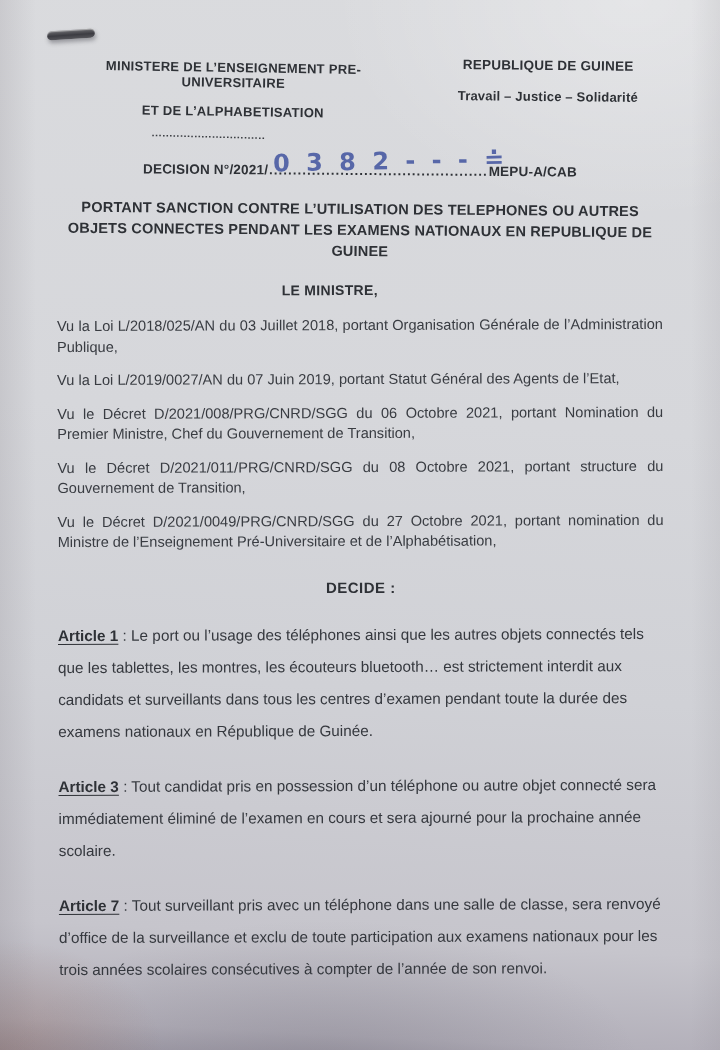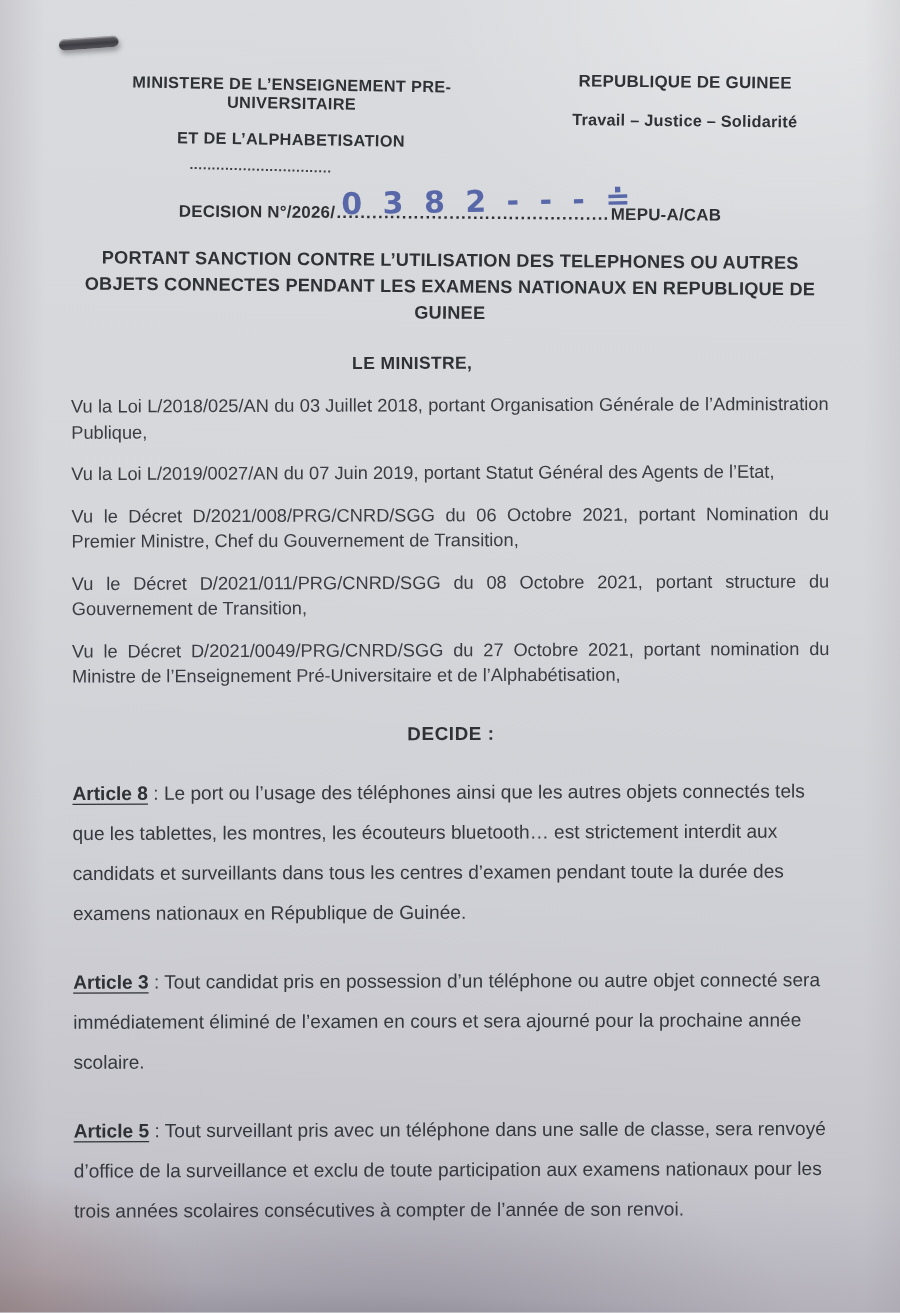--- a/index.html
+++ b/index.html
@@ -96,39 +96,39 @@
   <div class="line2">ET DE L’ALPHABETISATION</div>
   <div class="hdr-dots">................................</div>
 </div>
 
 <div class="hdr-right">
   <div>REPUBLIQUE DE GUINEE</div>
   <div class="motto">Travail – Justice – Solidarité</div>
 </div>
 
 <div class="decision-row">
-  <span>DECISION N°/2026/</span>
+  <span>DECISION N°/2021/</span>
   <span class="decision-mid">
     <span>..............................................</span>
     <span class="handwritten">0 3 8 2 - -  - ≐</span>
   </span>
   <span>MEPU-A/CAB</span>
 </div>
 
 <div class="doc-title">PORTANT SANCTION CONTRE L’UTILISATION DES TELEPHONES OU AUTRES OBJETS CONNECTES PENDANT LES EXAMENS NATIONAUX EN REPUBLIQUE DE GUINEE</div>
 
 <div class="body-block">
   <div class="minister">LE MINISTRE,</div>
 
   <p class="visa">Vu la Loi L/2018/025/AN du 03 Juillet 2018, portant Organisation Générale de l’Administration Publique,</p>
   <p class="visa">Vu la Loi L/2019/0027/AN du 07 Juin 2019, portant Statut Général des Agents de l’Etat,</p>
   <p class="visa">Vu le Décret D/2021/008/PRG/CNRD/SGG du 06 Octobre 2021, portant Nomination du Premier Ministre, Chef du Gouvernement de Transition,</p>
   <p class="visa">Vu le Décret D/2021/011/PRG/CNRD/SGG du 08 Octobre 2021, portant structure du Gouvernement de Transition,</p>
   <p class="visa">Vu le Décret D/2021/0049/PRG/CNRD/SGG du 27 Octobre 2021, portant nomination du Ministre de l’Enseignement Pré-Universitaire et de l’Alphabétisation,</p>
 
   <div class="decide">DECIDE :</div>
 
-  <p class="article"><span class="art-label">Article 8</span> <span>: Le port ou l’usage des téléphones ainsi que les autres objets connectés tels que les tablettes, les montres, les écouteurs bluetooth… est strictement interdit aux candidats et surveillants dans tous les centres d’examen pendant toute la durée des examens nationaux en République de Guinée.</span></p>
+  <p class="article"><span class="art-label">Article 1</span> <span>: Le port ou l’usage des téléphones ainsi que les autres objets connectés tels que les tablettes, les montres, les écouteurs bluetooth… est strictement interdit aux candidats et surveillants dans tous les centres d’examen pendant toute la durée des examens nationaux en République de Guinée.</span></p>
 
   <p class="article"><span class="art-label">Article 3</span> <span>: Tout candidat pris en possession d’un téléphone ou autre objet connecté sera immédiatement éliminé de l’examen en cours et sera ajourné pour la prochaine année scolaire.</span></p>
 
-  <p class="article"><span class="art-label">Article 5</span> <span>: Tout surveillant pris avec un téléphone dans une salle de classe, sera renvoyé d’office de la surveillance et exclu de toute participation aux examens nationaux pour les trois années scolaires consécutives à compter de l’année de son renvoi.</span></p>
+  <p class="article"><span class="art-label">Article 7</span> <span>: Tout surveillant pris avec un téléphone dans une salle de classe, sera renvoyé d’office de la surveillance et exclu de toute participation aux examens nationaux pour les trois années scolaires consécutives à compter de l’année de son renvoi.</span></p>
 </div>
 
 </body></html>

